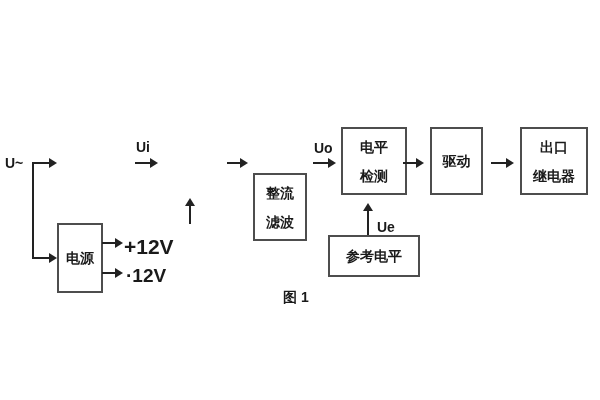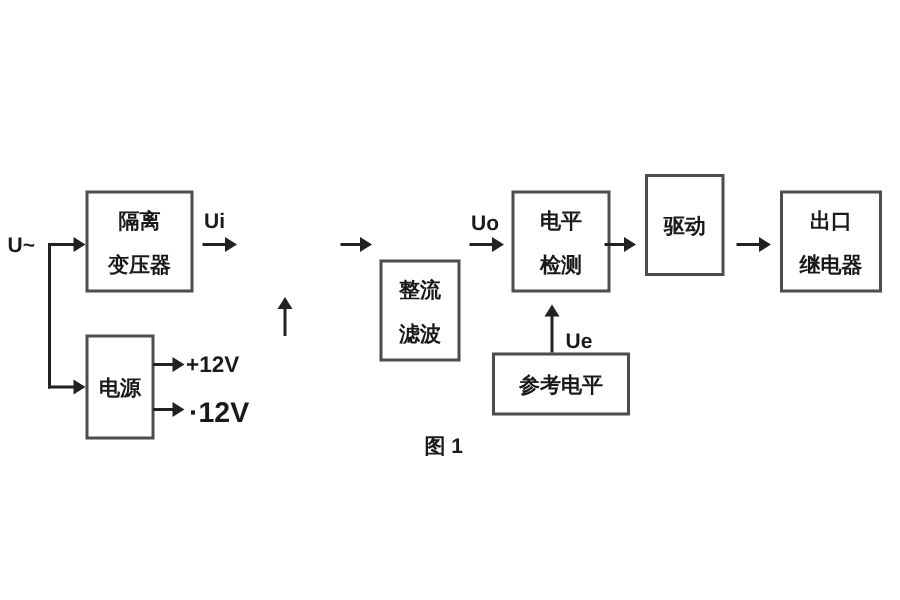--- a/index.html
+++ b/index.html
@@ -29,38 +29,38 @@
     gap: 15px;
     font-size: 14px;
     font-weight: 600;
     line-height: 1;
     white-space: nowrap;
   }
   .b-isolation { left: 57px;  top: 127px; width: 72px; height: 68px; }
   .b-setting   { left: 163px; top: 127px; width: 55px; height: 68px; }
   .b-rectifier { left: 253px; top: 127px; width: 54px; height: 68px; margin-top: 46px; }
   .b-level     { left: 341px; top: 127px; width: 66px; height: 68px; }
-  .b-drive     { left: 430px; top: 116px; width: 53px; height: 68px; }
+  .b-drive     { left: 430px; top: 127px; width: 53px; height: 68px; }
   .b-relay     { left: 520px; top: 127px; width: 68px; height: 68px; }
   .b-power     { left: 57px;  top: 223px; width: 46px; height: 70px; }
   .b-ratio     { left: 163px; top: 224px; width: 55px; height: 69px; }
   .b-ref       { left: 328px; top: 235px; width: 92px; height: 42px; }
   
   .lbl {
     position: absolute;
     font-size: 14px;
     font-weight: 600;
     line-height: 1;
     white-space: nowrap;
   }
   .l-u   { left: 5px;   top: 156px; }
   .l-ui  { left: 136px; top: 140px; }
   .l-uo  { left: 314px; top: 141px; }
   .l-ue  { left: 377px; top: 220px; }
-  .l-p12 { left: 124px; top: 236px; font-size: 15px; }
+  .l-p12 { left: 124px; top: 236px; font-size: 21px; }
   .l-m12 { left: 126px; top: 266px; font-size: 19px; }
   .l-cap { left: 283px; top: 290px; }
   
   .hline { position: absolute; height: 2px; background: #222222; }
   .vline { position: absolute; width: 2px;  background: #222222; }
   .ln-u-in     { left: 32px;  top: 162px; width: 18px; }
   .ln-u-drop   { left: 32px;  top: 162px; height: 97px; }
   .ln-u-power  { left: 32px;  top: 257px; width: 18px; }
   .ln-b1-b2    { left: 135px; top: 162px; width: 16px; }
   .ln-b2-b3    { left: 227px; top: 162px; width: 14px; }
@@ -96,24 +96,20 @@
   .ah-p12     { left: 115px; top: 238px; }
   .ah-m12     { left: 115px; top: 268px; }
   .ah-ratio   { left: 185px; top: 198px; }
   .ah-ref     { left: 363px; top: 203px; }
 </style>
 </head>
 <body>
 
 <div class="canvas">
 
-  <div class="box b-isolation">
-    <span>隔离</span>
-    <span>变压器</span>
-  </div>
   <div class="box b-rectifier">
     <span>整流</span>
     <span>滤波</span>
   </div>
   <div class="box b-level">
     <span>电平</span>
     <span>检测</span>
   </div>
   <div class="box b-drive">
     <span>驱动</span>

